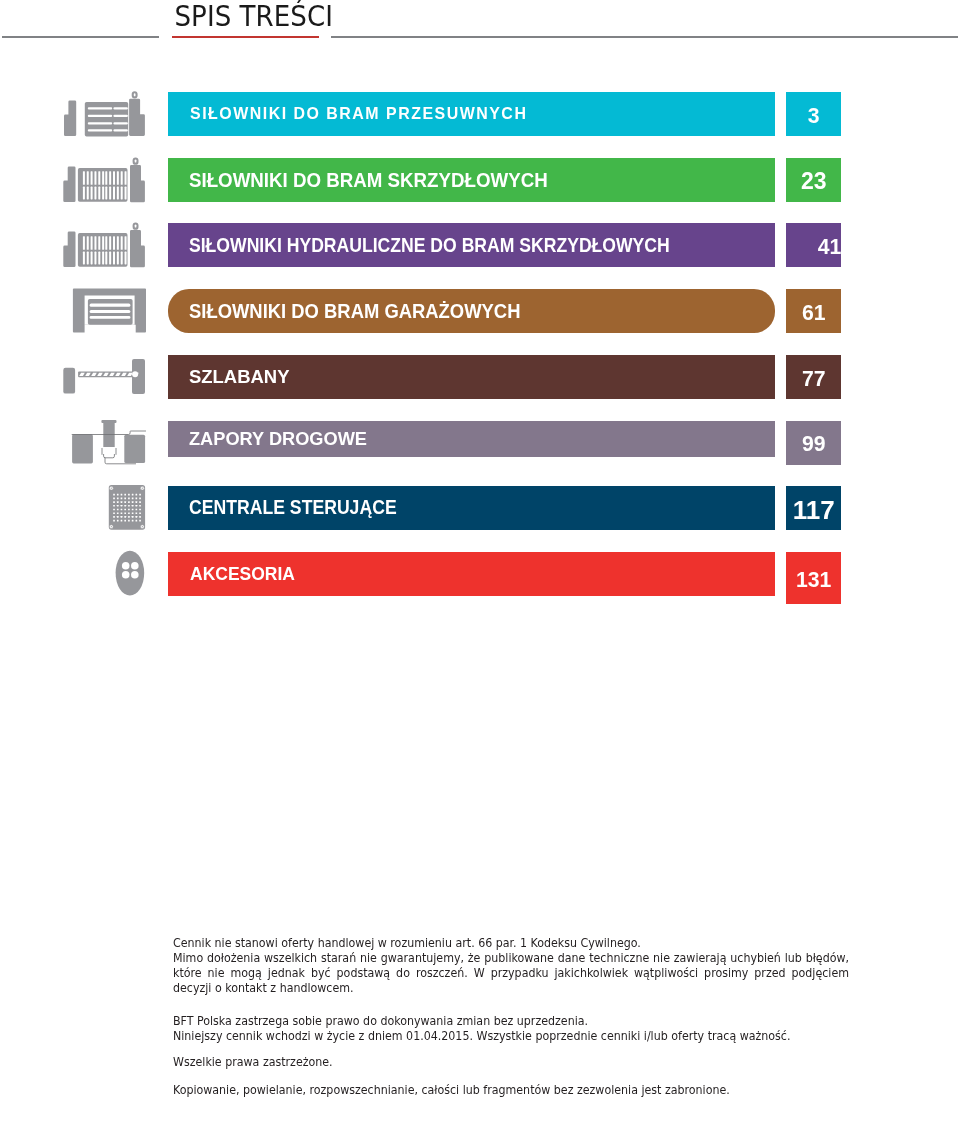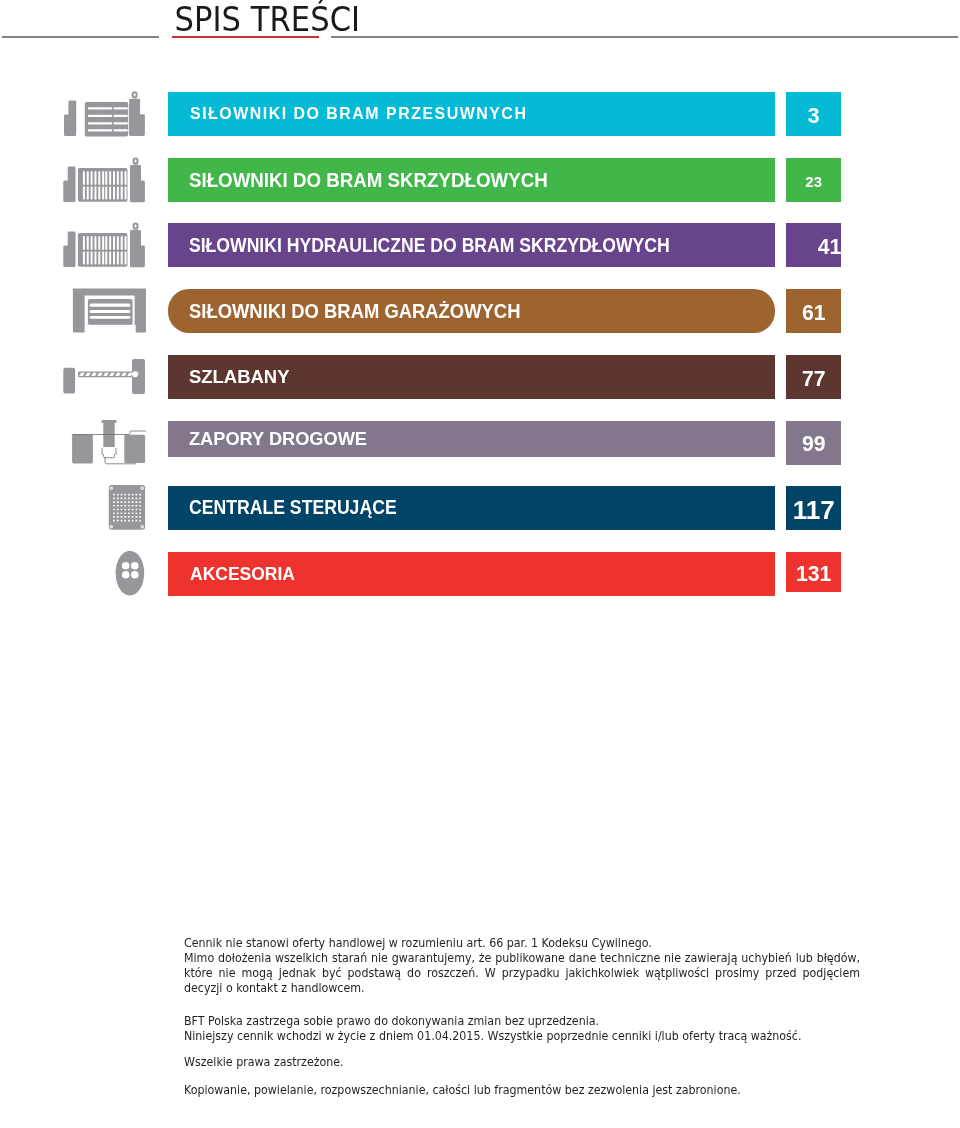--- a/index.html
+++ b/index.html
@@ -1,32 +1,32 @@
 <!DOCTYPE html>
 <html><head>
 <meta charset="utf-8">
 <title>SPIS TREŚCI</title>
 <style>
   html,body{margin:0;padding:0;}
   body{width:960px;height:1128px;background:#fff;font-family:"Liberation Sans",sans-serif;-webkit-font-smoothing:antialiased;overflow:hidden;}
   .page{position:relative;width:960px;height:1128px;}
   
   .hdr{position:absolute;left:0;top:0;width:960px;height:48px;}
-  .hdr-title{position:absolute;left:174.5px;top:-1.0px;font-family:"DejaVu Sans Condensed","DejaVu Sans",sans-serif;font-size:34px;letter-spacing:0.05px;color:#1a1a1a;font-weight:400;white-space:nowrap;}
+  .hdr-title{position:absolute;left:174.5px;top:-1.0px;font-family:"DejaVu Sans Condensed","DejaVu Sans",sans-serif;font-size:29px;letter-spacing:0.05px;color:#1a1a1a;font-weight:400;white-space:nowrap;}
   .rule-left{position:absolute;left:2px;top:36px;width:157px;height:1.5px;background:#808285;}
   .rule-red{position:absolute;left:172px;top:35.9px;width:147px;height:2.2px;background:#c23530;}
   .rule-right{position:absolute;left:331px;top:36px;width:627px;height:1.5px;background:#808285;}
   
   .row{position:absolute;left:0;}
   .bar{position:absolute;left:168px;width:607.2px;}
   .bar-label{position:absolute;top:50%;color:#fff;font-weight:700;white-space:nowrap;font-family:"Liberation Sans",sans-serif;letter-spacing:0;transform-origin:left center;}
   .num{position:absolute;left:786px;width:55.4px;color:#fff;font-weight:700;font-family:"Liberation Sans",sans-serif;letter-spacing:0;display:flex;align-items:center;justify-content:center;padding-top:3.4px;box-sizing:border-box;}
   .icon{position:absolute;}
   
-  .foot{position:absolute;left:184px;top:935.5px;width:676px;color:#231f20;font-family:"DejaVu Sans Condensed","DejaVu Sans",sans-serif;font-size:12.3px;line-height:15px;}
+  .foot{position:absolute;left:173px;top:935.5px;width:676px;color:#231f20;font-family:"DejaVu Sans Condensed","DejaVu Sans",sans-serif;font-size:12.3px;line-height:15px;}
   .foot p{margin:0;}
   .foot p.g1{margin-top:18px;}
   .foot p.g2{margin-top:11px;}
   .foot p.g3{margin-top:13px;}
   .foot p.just{text-align:justify;}
 </style>
 </head>
 <body>
 
 <div class="page">
@@ -103,21 +103,21 @@
               <rect x="55.00" y="34.6" width="2" height="12.8" rx="0.55"></rect>
               <rect x="58.85" y="34.6" width="2" height="12.8" rx="0.55"></rect>
               <rect x="62.70" y="34.6" width="2" height="12.8" rx="0.55"></rect>
               <rect x="66.55" y="34.6" width="2" height="12.8" rx="0.55"></rect>
             </g>
  </svg></div>
         <div class="bar" style="top:0;height:44px;background:#42b749;">
           <span class="bar-label" style="left:21px;font-size:19.5px;letter-spacing:0px;transform:translateY(-50%) scaleX(0.9597);">SIŁOWNIKI DO BRAM  SKRZYDŁOWYCH</span>
         </div>
         <div class="num" style="top:0;height:44px;background:#42b749;">
-          <span style="font-size:15px;">23</span>
+          <span style="font-size:23px;">23</span>
         </div>
       </div>
       <div class="row" style="top: 223.44px;">
         <div class="icon" style="left:58px;top:-6px;"><svg width="92" height="56" viewBox="0 0 92 56" xmlns="http://www.w3.org/2000/svg">
    <g fill="#96979b">
               <path transform="translate(-0.7 0)" d="M11.7 14.4h5.2a1.3 1.3 0 0 1 1.3 1.3v33.1a1.3 1.3 0 0 1-1.3 1.3H7.3a1.3 1.3 0 0 1-1.3-1.3V29.9a1.3 1.3 0 0 1 1.3-1.3h3.1V15.7a1.3 1.3 0 0 1 1.3-1.3z"></path>
               <rect x="19.9" y="16.1" width="49.6" height="33.6" rx="1.8"></rect>
               <g transform="translate(0 0)">
                 <path d="M73.3 13.1h8.4a1.3 1.3 0 0 1 1.3 1.3v14.2h2.60a1.3 1.3 0 0 1 1.3 1.3v19.0a1.3 1.3 0 0 1-1.3 1.3H73.3a1.3 1.3 0 0 1-1.3-1.3V14.4a1.3 1.3 0 0 1 1.3-1.3z"></path>
                 <rect x="74.6" y="5.5" width="5.9" height="7.3" rx="2.9"></rect>
@@ -322,21 +322,21 @@
    <g fill="#fff">
               <circle cx="67.7" cy="19.8" r="3.8"></circle>
               <circle cx="76.8" cy="19.8" r="3.8"></circle>
               <circle cx="67.7" cy="28.8" r="3.8"></circle>
               <circle cx="76.8" cy="28.8" r="3.8"></circle>
             </g>
  </svg></div>
         <div class="bar" style="top:0;height:44px;background:#ee322d;">
           <span class="bar-label" style="left:22.19999999999999px;font-size:18.4px;letter-spacing:0px;transform:translateY(-50%) scaleX(0.951);">AKCESORIA</span>
         </div>
-        <div class="num" style="top:0;height:40px;background:#ee322d;text-align:center;">
+        <div class="num" style="top:0;height:52px;background:#ee322d;text-align:center;">
           <span style="font-size:21.2px;">131</span>
         </div>
       </div>
     </div>
 
   <div class="foot">
     <p class="fp">Cennik nie stanowi oferty handlowej w rozumieniu art. 66 par. 1 Kodeksu Cywilnego.</p>
     <p class="fp just">Mimo dołożenia wszelkich starań nie gwarantujemy, że publikowane dane techniczne nie zawierają uchybień lub błędów, które nie mogą jednak być podstawą do roszczeń. W przypadku jakichkolwiek wątpliwości prosimy przed podjęciem decyzji o kontakt z handlowcem.</p>
     <p class="fp g1">BFT Polska zastrzega sobie prawo do dokonywania zmian bez uprzedzenia.</p>
     <p class="fp">Niniejszy cennik wchodzi w życie z dniem 01.04.2015. Wszystkie poprzednie cenniki i/lub oferty tracą ważność.</p>

